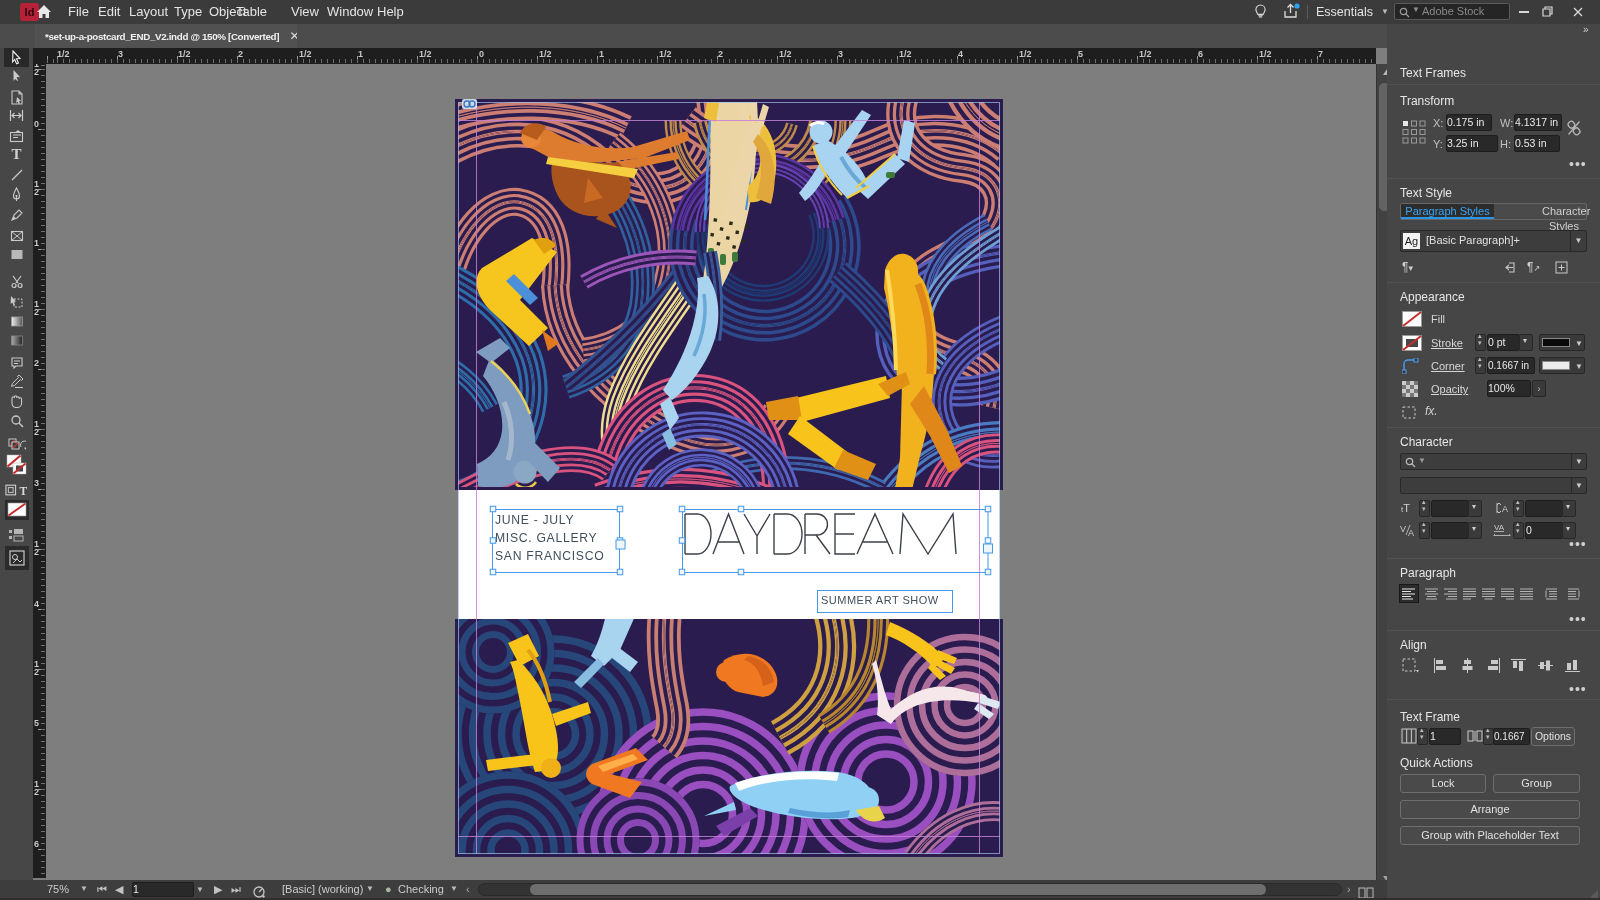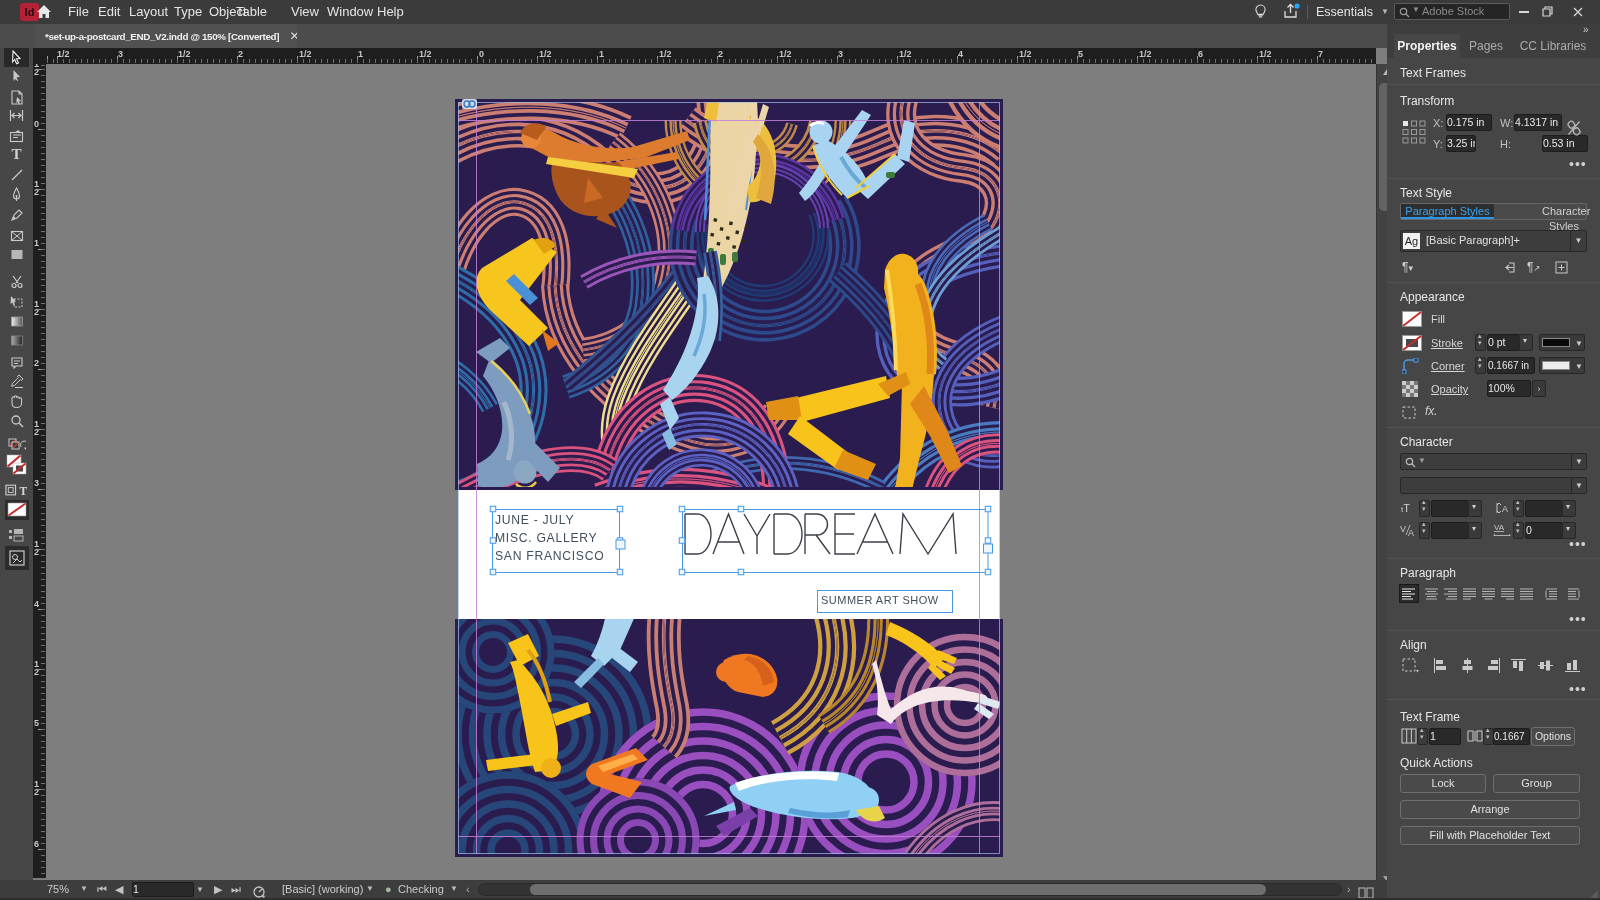--- a/index.html
+++ b/index.html
@@ -946,48 +946,43 @@
   <svg class="it" style="left:1358px;top:4px;" width="16" height="12" viewBox="0 0 16 12">
       <rect x="1" y="1" width="6" height="10" fill="none" stroke="#bbb"></rect>
       <rect x="9" y="1" width="6" height="10" fill="none" stroke="#bbb"></rect>
     </svg>
 </div>
 <div class="abs" style="left:0;top:898px;width:1600px;height:2px;background:#2e2e2e;z-index:33;"></div>
 
 <div id="panel">
 
   <div class="abs" style="left:196px;top:0px;color:#cfcfcf;font-size:10px;z-index:5;">»</div>
-  <div id="ptabs">
-    <div class="ptab active" style="left:7px;top:10px;width:66px;">Properties</div>
-    <div class="ptab" style="left:73px;width:52px;">Pages</div>
-    <div class="ptab" style="left:125px;width:82px;">CC Libraries</div>
-  </div>
   <div id="pbody">
     <div class="sect-title" style="top:8px;">Text Frames</div>
     <div class="sep" style="top:26px;"></div>
     <div class="sect-title" style="top:36px;">Transform</div>
     <svg class="abs" style="left:15px;top:62px;" width="24" height="24" viewBox="0 0 24 24">
       <rect x="1" y="1" width="5" height="5" fill="#e8e8e8"></rect>
       <rect x="9.5" y="1" width="5" height="5" fill="none" stroke="#9a9a9a"></rect>
         <rect x="18" y="1" width="5" height="5" fill="none" stroke="#9a9a9a"></rect>
       <rect x="1" y="9.5" width="5" height="5" fill="none" stroke="#9a9a9a"></rect>
         <rect x="9.5" y="9.5" width="5" height="5" fill="none" stroke="#9a9a9a"></rect>
         <rect x="18" y="9.5" width="5" height="5" fill="none" stroke="#9a9a9a"></rect>
       <rect x="1" y="18" width="5" height="5" fill="none" stroke="#9a9a9a"></rect>
         <rect x="9.5" y="18" width="5" height="5" fill="none" stroke="#9a9a9a"></rect>
         <rect x="18" y="18" width="5" height="5" fill="none" stroke="#9a9a9a"></rect>
     </svg>
     <div class="lbl" style="left:46px;top:59px;">X:</div>
     <div class="fld" style="left:59px;top:56px;width:46px;height:17px;">0.175 in</div>
     <div class="lbl" style="left:113px;top:59px;">W:</div>
     <div class="fld" style="left:127px;top:56px;width:48px;height:17px;">4.1317 in</div>
     <div class="lbl" style="left:46px;top:80px;">Y:</div>
-    <div class="fld" style="left:59px;top:77px;width:30px;height:17px;">3.25 in</div>
+    <div class="fld" style="left:59px;top:77px;width:52px;height:17px;">3.25 in</div>
     <div class="lbl" style="left:113px;top:80px;">H:</div>
-    <div class="fld" style="left:127px;top:77px;width:46px;height:17px;margin-left:28px;">0.53 in</div>
+    <div class="fld" style="left:127px;top:77px;width:46px;height:17px;">0.53 in</div>
     <svg class="abs" style="left:179px;top:61px;" width="16" height="18" viewBox="0 0 16 18">
         <g transform="rotate(-38 8 9)" fill="none" stroke="#b8b8b8" stroke-width="1.3">
           <rect x="5" y="1.5" width="6" height="6.5" rx="2.5"></rect>
           <rect x="5" y="10" width="6" height="6.5" rx="2.5"></rect>
         </g>
         <path d="M2.5 15.5 L13.5 2.5" stroke="#b8b8b8" stroke-width="1.2"></path>
       </svg>
     <div class="dots" style="left:182px;top:98px;">•••</div>
     <div class="sep" style="top:120px;"></div>
     <div class="sect-title" style="top:128px;">Text Style</div>
@@ -1180,15 +1175,15 @@
         <rect x="10" y="3" width="5" height="10" fill="none" stroke="#c9c9c9"></rect>
         <path d="M8 3 v10" stroke="#c9c9c9"></path>
       </svg>
     <div class="spin" style="left:96px;top:670px;height:17px;"></div>
     <div class="fld" style="left:106px;top:670px;width:37px;height:17px;font-size:10px;">0.1667</div>
     <div class="btn" style="left:144px;top:669px;width:44px;height:19px;line-height:17px;font-size:10.5px;">Options</div>
     <div class="sect-title" style="top:698px;">Quick Actions</div>
     <div class="btn" style="left:13px;top:716px;width:86px;height:19px;line-height:17px;">Lock</div>
     <div class="btn" style="left:106px;top:716px;width:87px;height:19px;line-height:17px;">Group</div>
     <div class="btn" style="left:13px;top:742px;width:180px;height:19px;line-height:17px;">Arrange</div>
-    <div class="btn" style="left:13px;top:768px;width:180px;height:19px;line-height:17px;">Fill with Placeholder Text</div>
+    <div class="btn" style="left:13px;top:768px;width:180px;height:19px;line-height:17px;">Group with Placeholder Text</div>
   </div>
 </div>
 
 </body></html>

